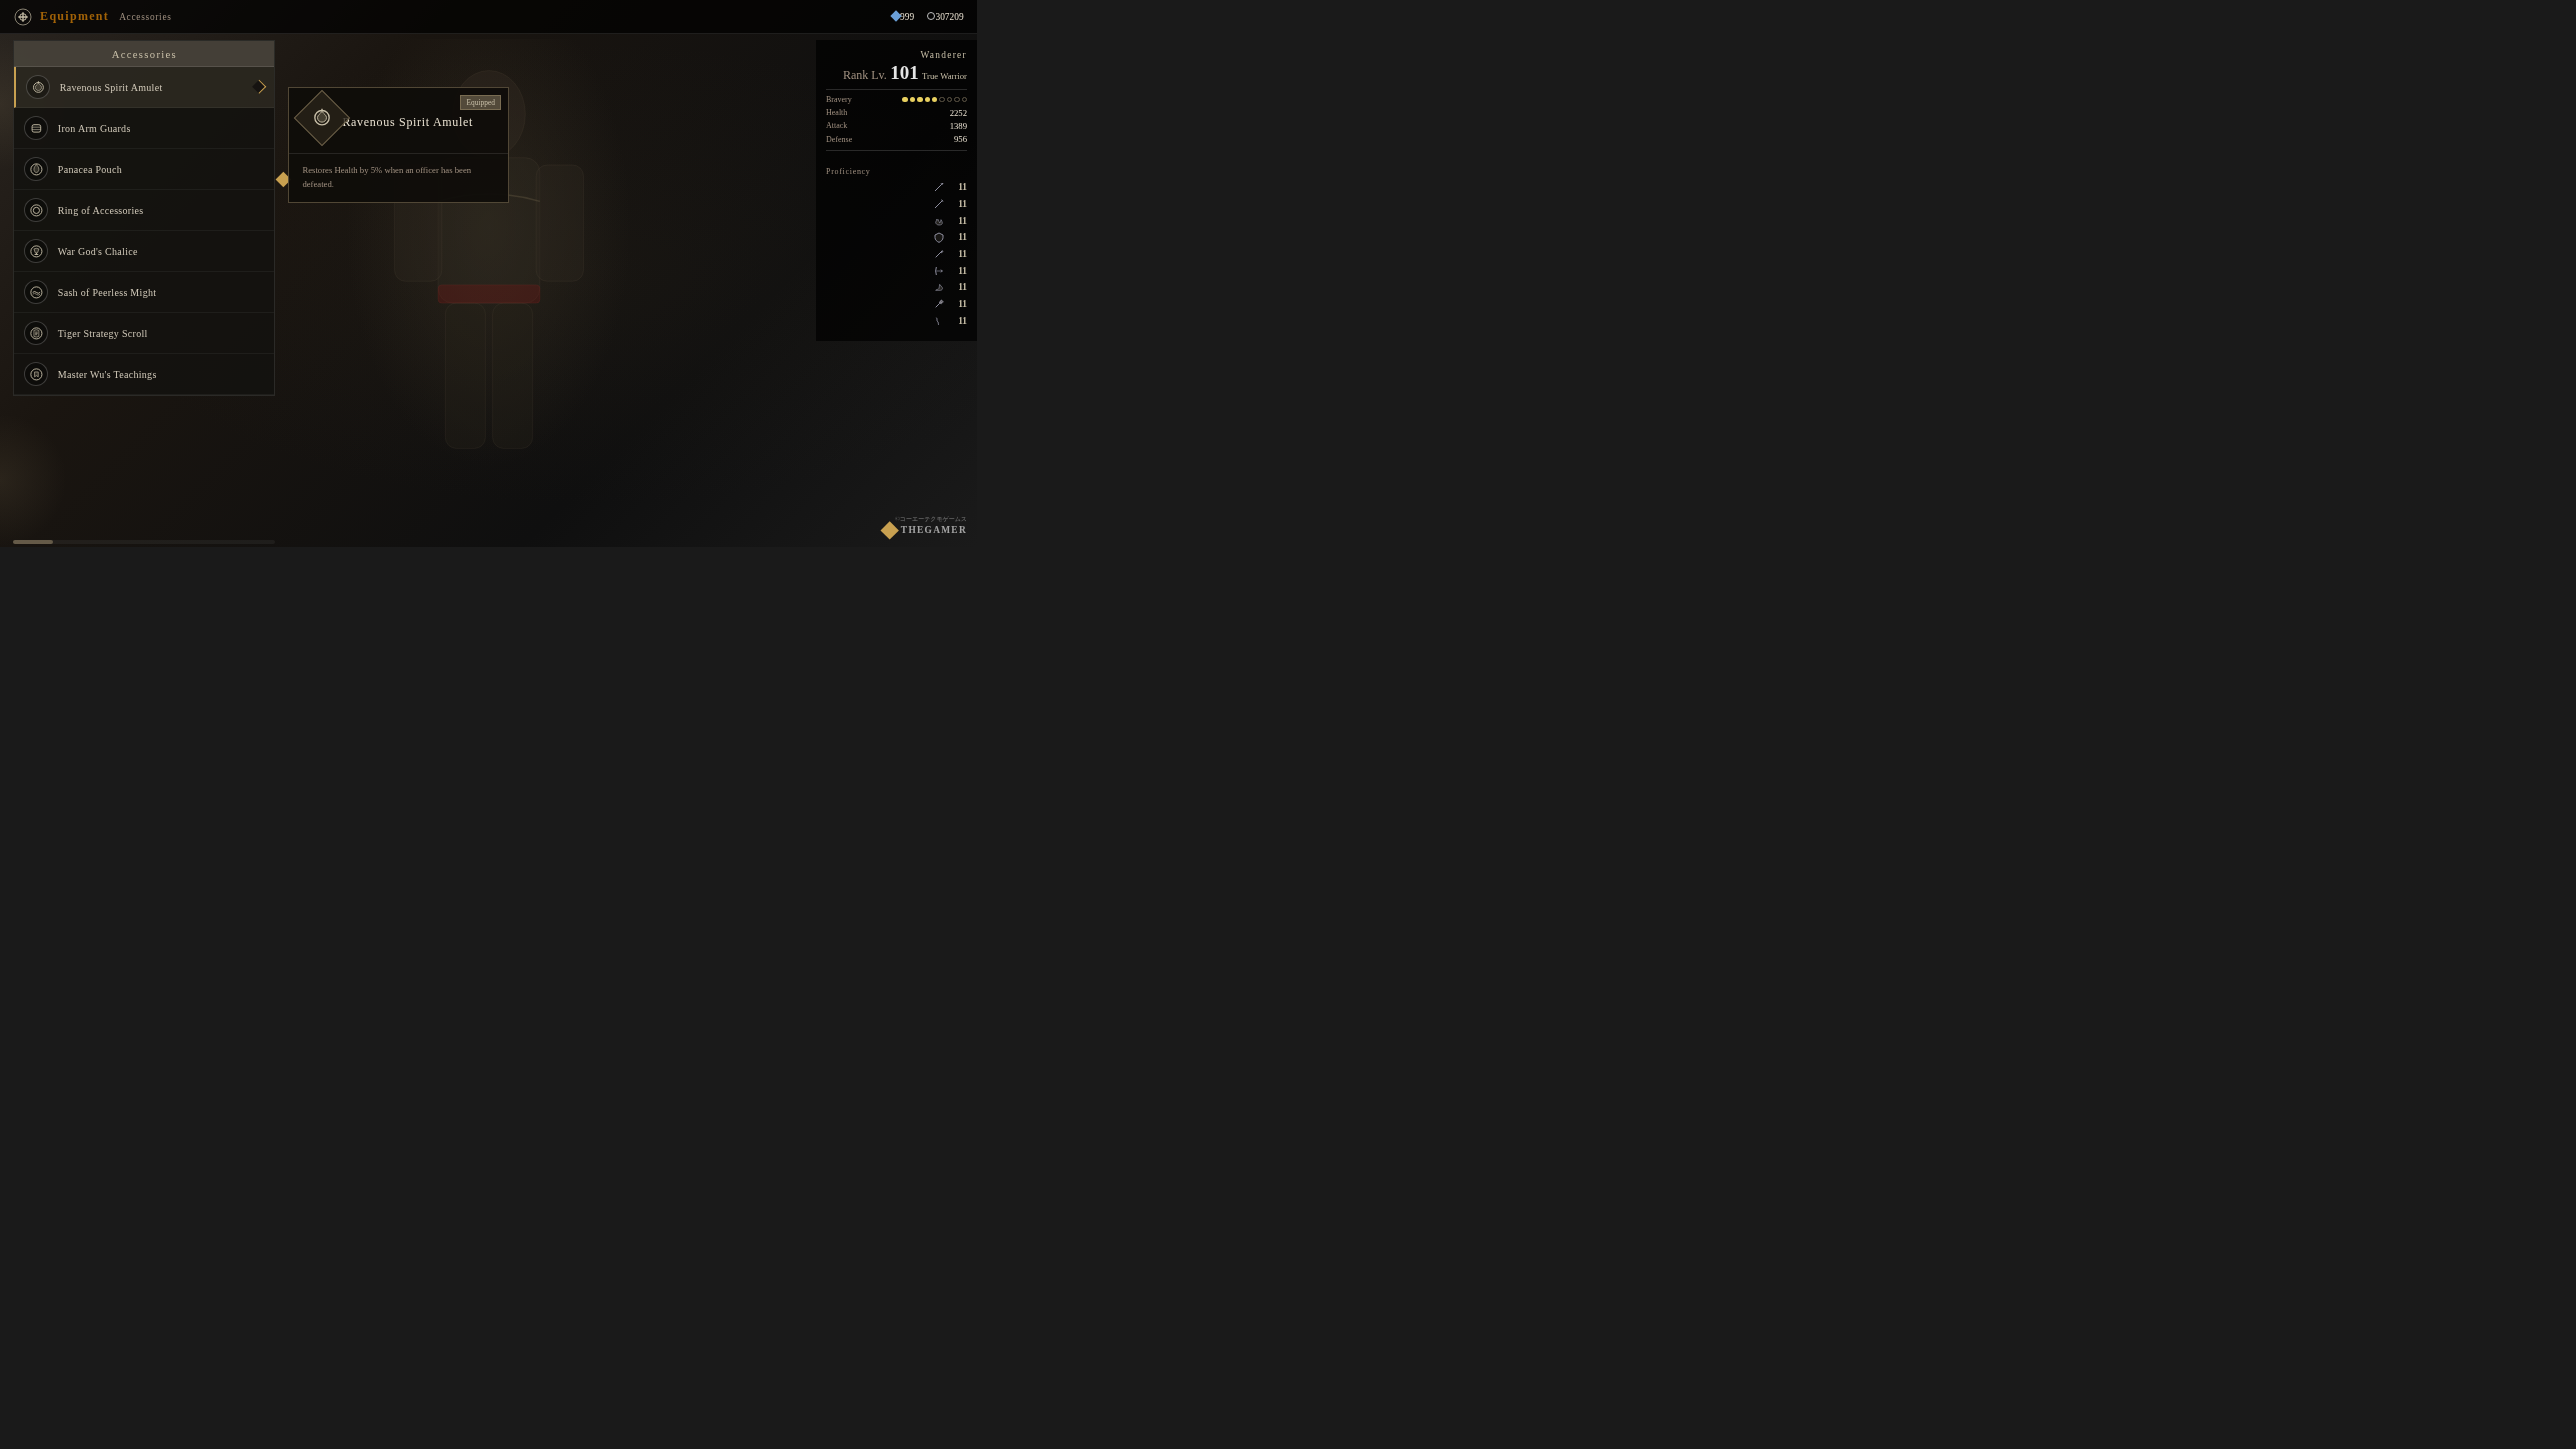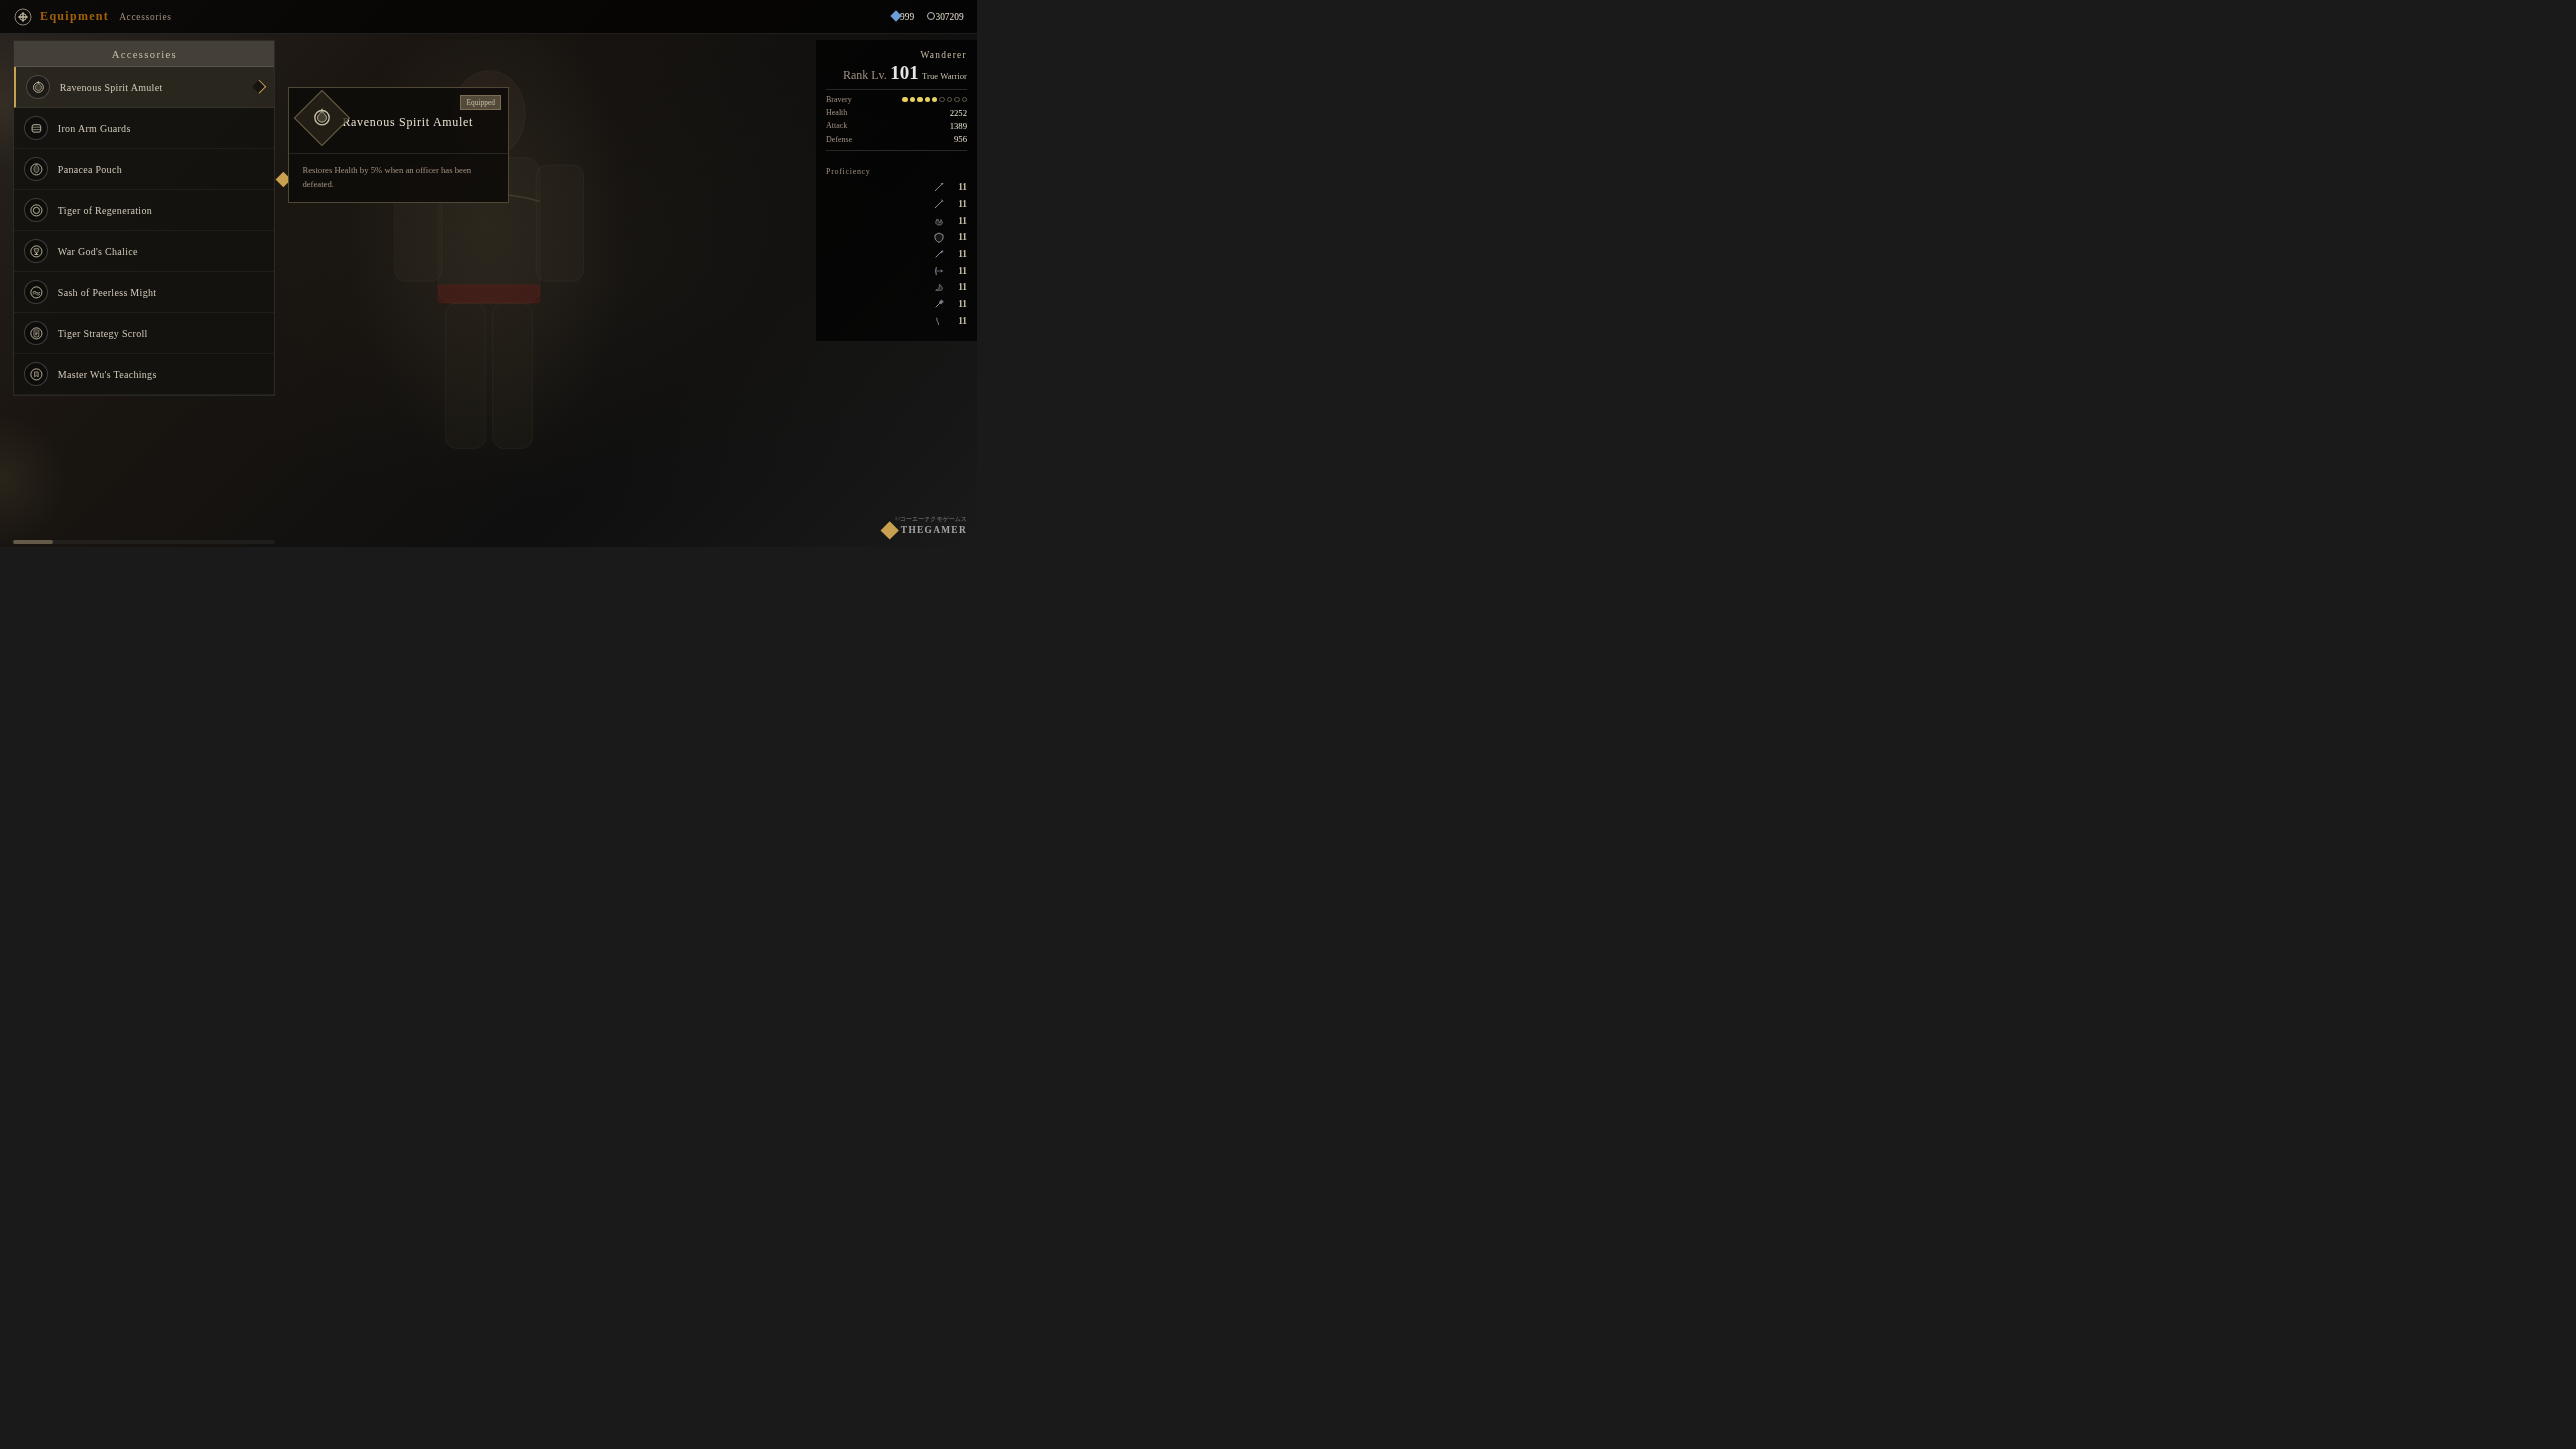--- a/index.html
+++ b/index.html
@@ -549,21 +549,21 @@
       <span class="item-name">Panacea Pouch</span>
     </li>
 
     <li class="item-entry">
       <div class="item-icon-wrapper">
         <svg viewBox="0 0 24 24">
           <circle cx="12" cy="12" r="9" stroke-width="1.5"></circle>
           <circle cx="12" cy="12" r="5" stroke-width="1.5"></circle>
         </svg>
       </div>
-      <span class="item-name">Tiger of Regeneration</span>
+      <span class="item-name">Ring of Accessories</span>
     </li>
 
     <li class="item-entry">
       <div class="item-icon-wrapper">
         <svg viewBox="0 0 24 24">
           <circle cx="12" cy="12" r="9" stroke-width="1.5"></circle>
           <path d="M8 8 Q12 6 16 8 L14 14 Q12 16 10 14 Z" fill="rgba(200,190,160,0.2)" stroke-width="1"></path>
           <path d="M9 17 L15 17" stroke-width="1.5"></path>
           <path d="M12 14 L12 17" stroke-width="1.5"></path>
         </svg>

